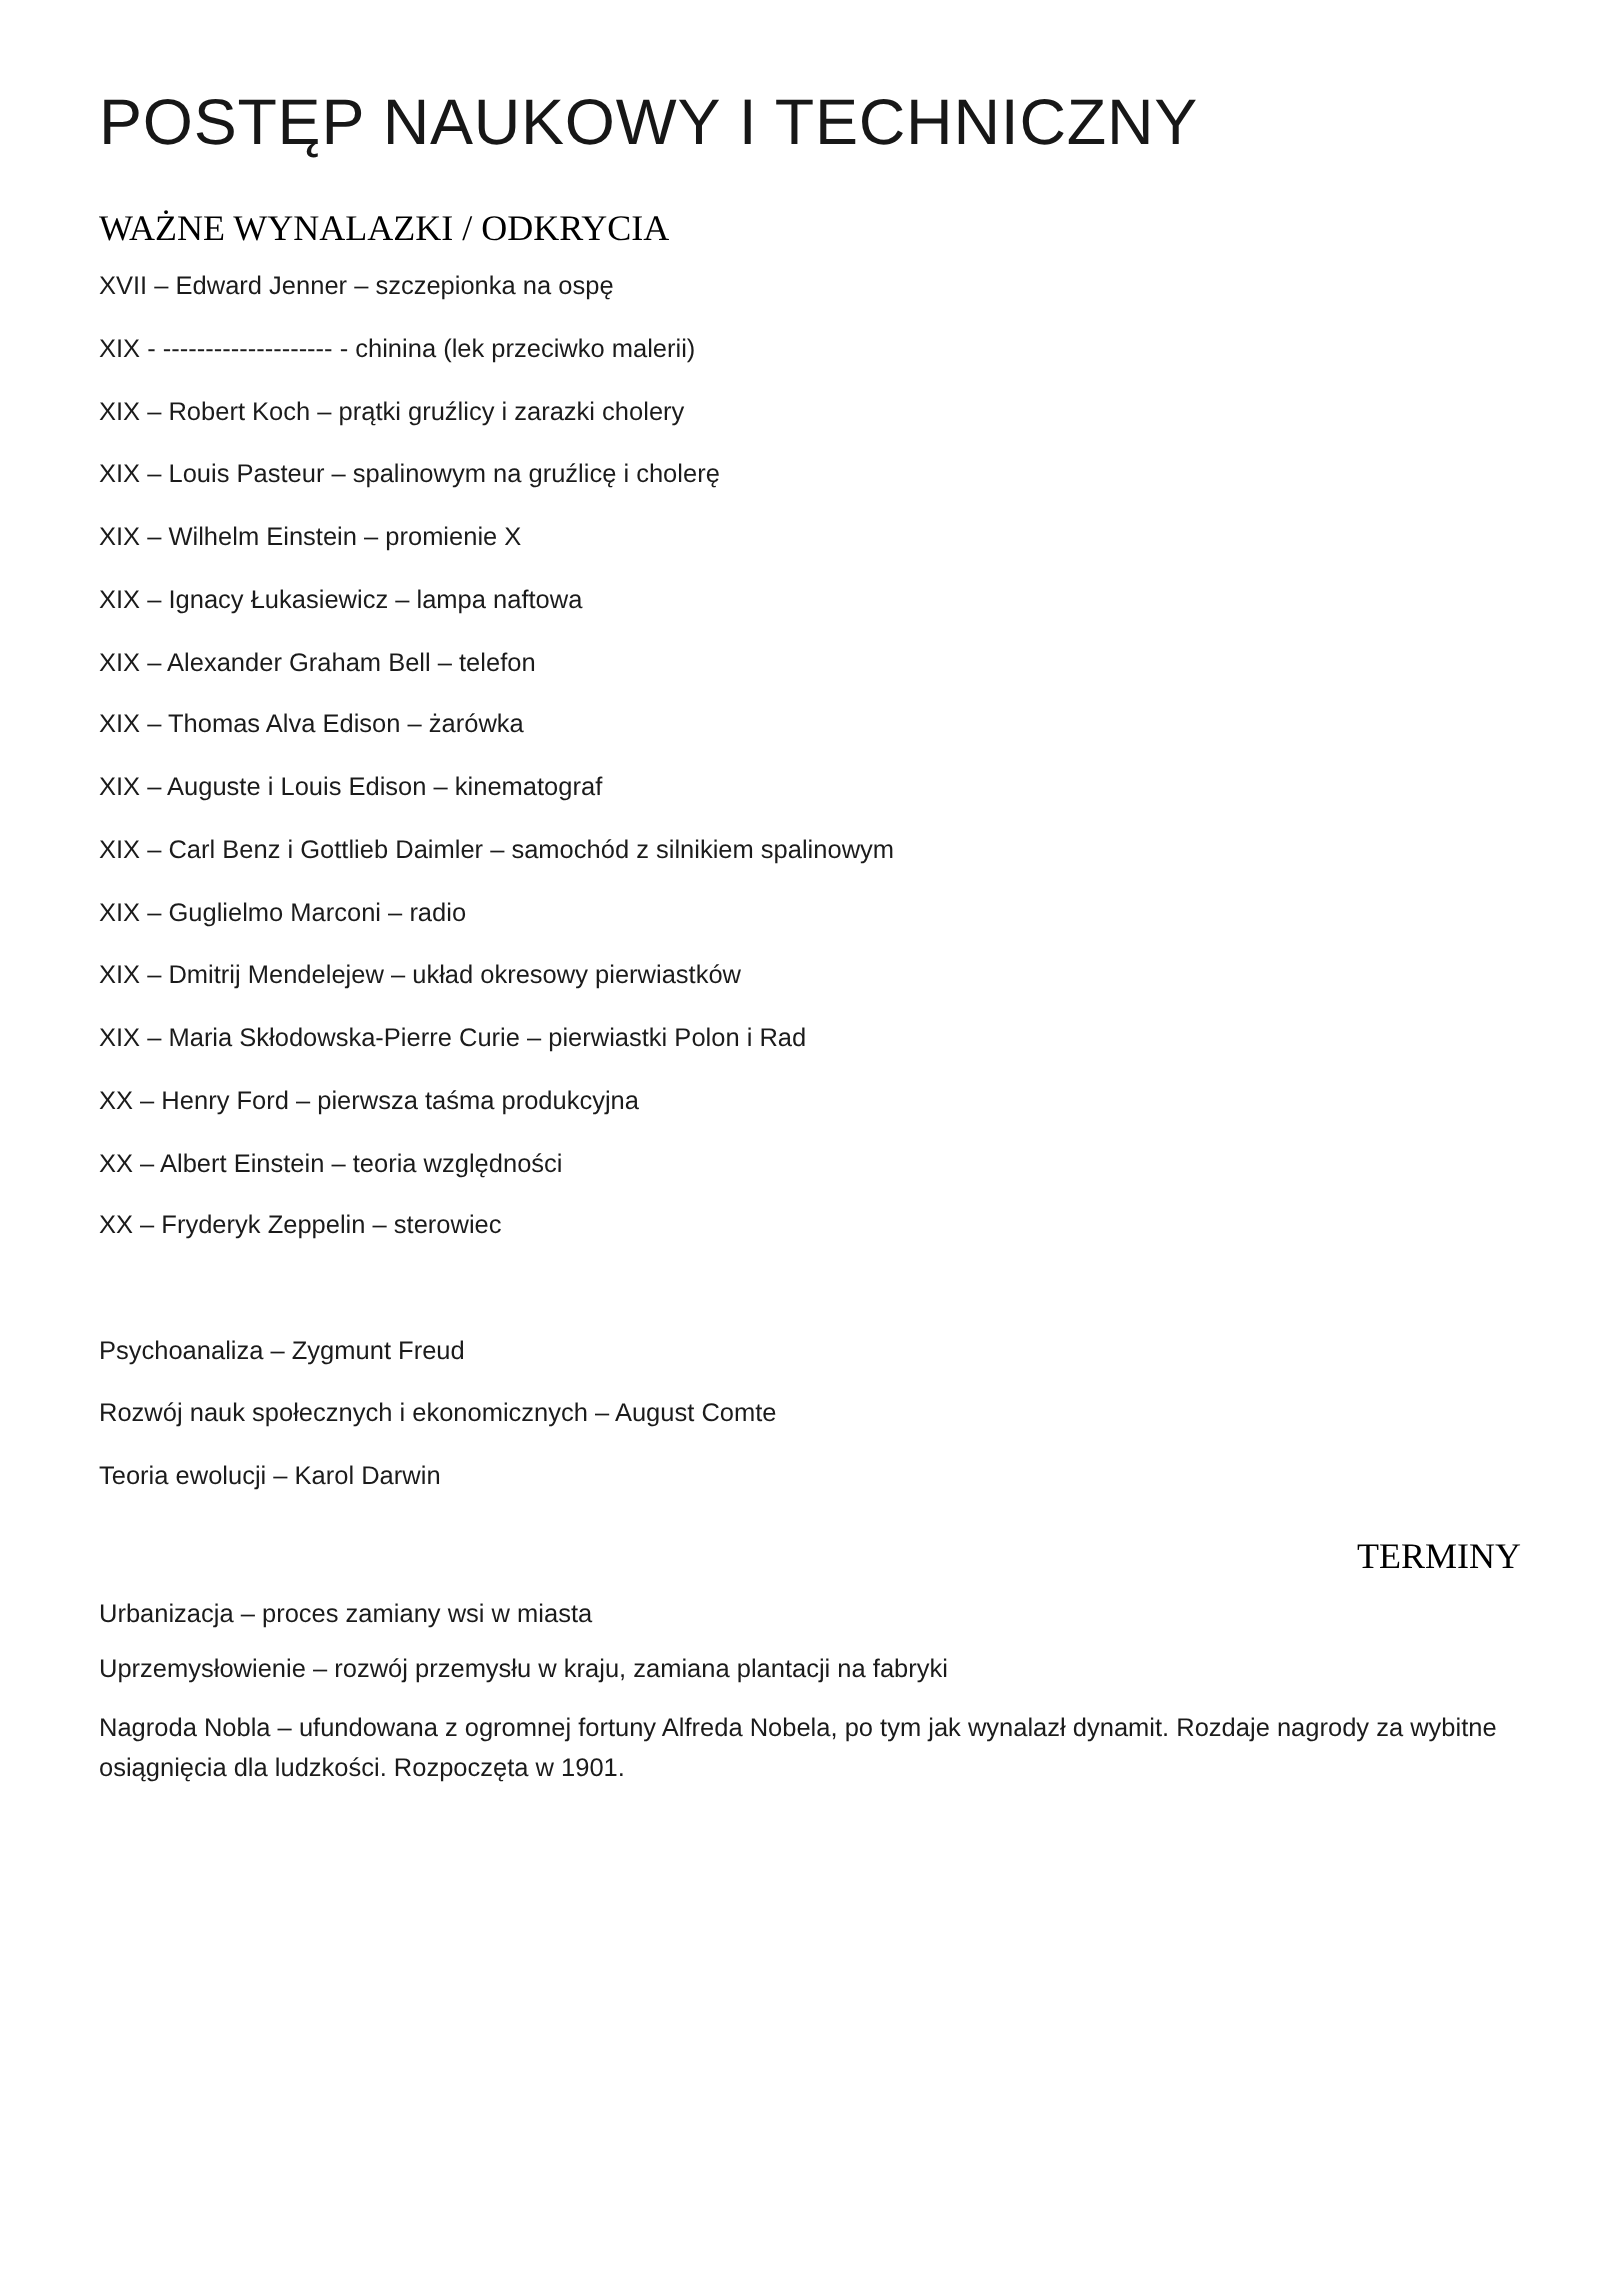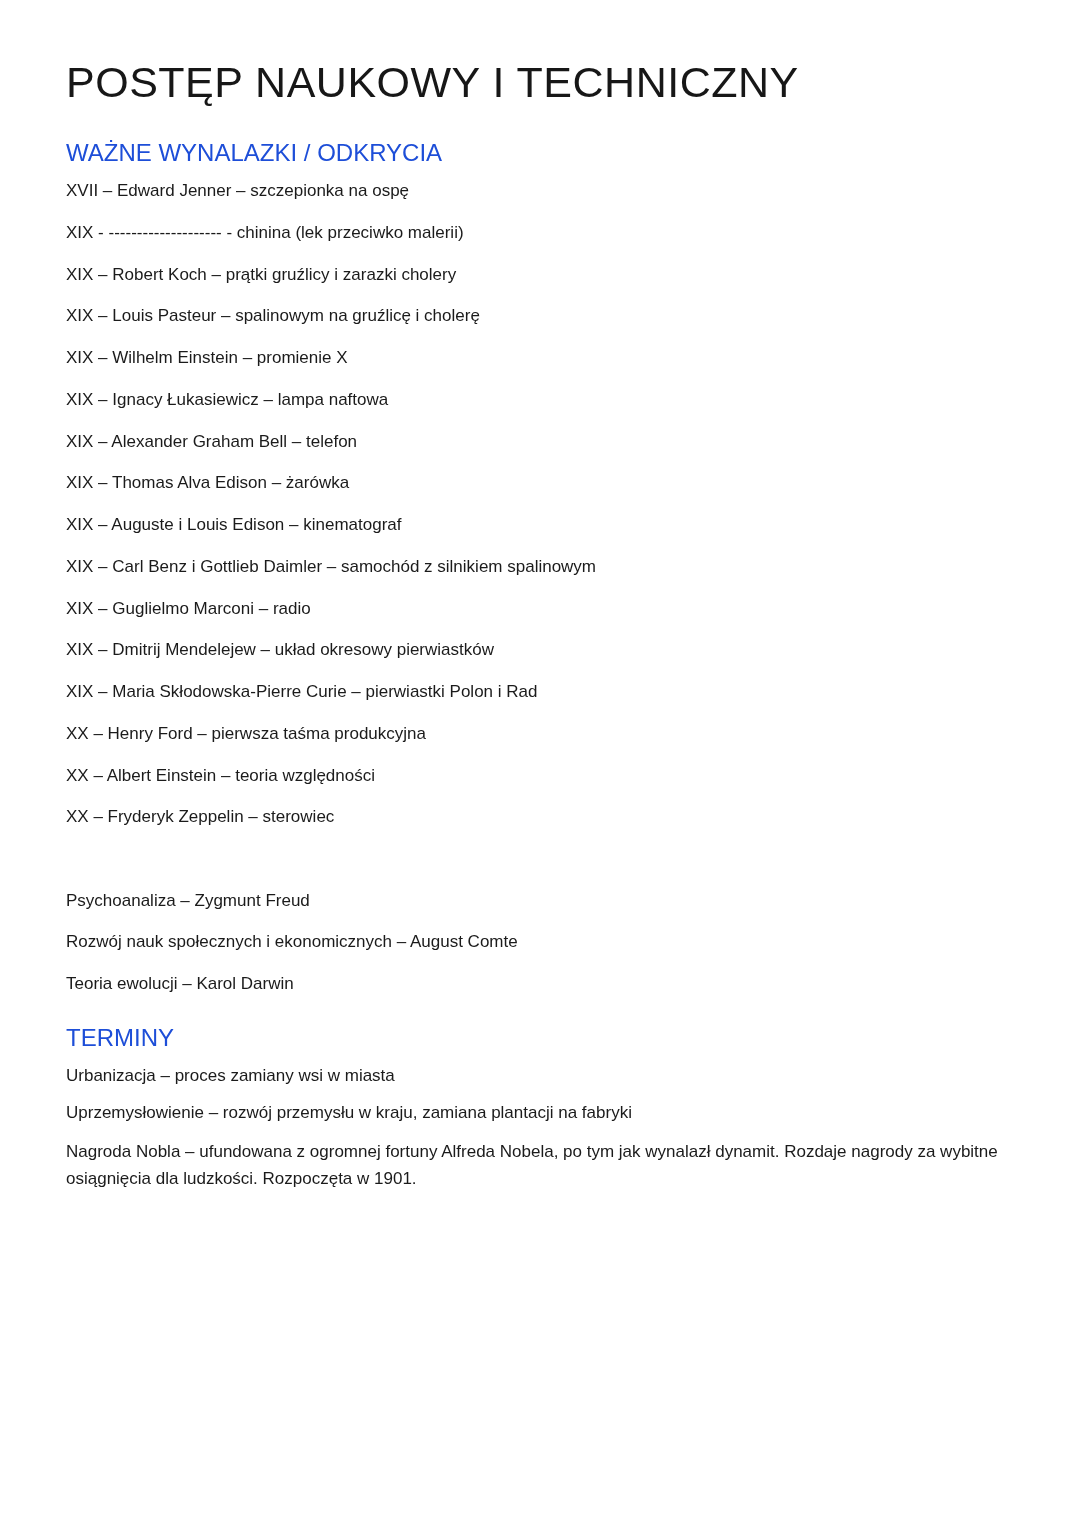--- a/index.html
+++ b/index.html
@@ -24,29 +24,29 @@
   .doc-title {
     font-family: "Liberation Sans", sans-serif;
     font-size: 43px;
     font-weight: 400;
     color: #171717;
     letter-spacing: 0.5px;
     margin: 0;
     line-height: 1.15;
   }
   .section-heading {
-    font-family: Liberation Sans, sans-serif;
+    font-family: Liberation Serif, serif;
     font-size: 24px;
     font-weight: 400;
-    color: #1d4ed8;
+    color: #000000;
     margin: 0;
     line-height: 1.2;
   }
   .heading-inventions { margin-top: 32px; margin-bottom: 12px; }
-  .heading-terms     { margin-top: 30px; margin-bottom: 12px; }
+  .heading-terms     { margin-top: 30px; margin-bottom: 12px; text-align: right; }
   .item {
     font-size: 17px;
     line-height: 1.25;
     margin: 0 0 20px 0;
     color: #1b1b1b;
   }
   .inventions .item { margin-bottom: 20.5px; }
   .discoveries { margin-top: 62px; }
   .discoveries .item { margin-bottom: 20.5px; }
   .terms .item { margin-bottom: 15px; }

